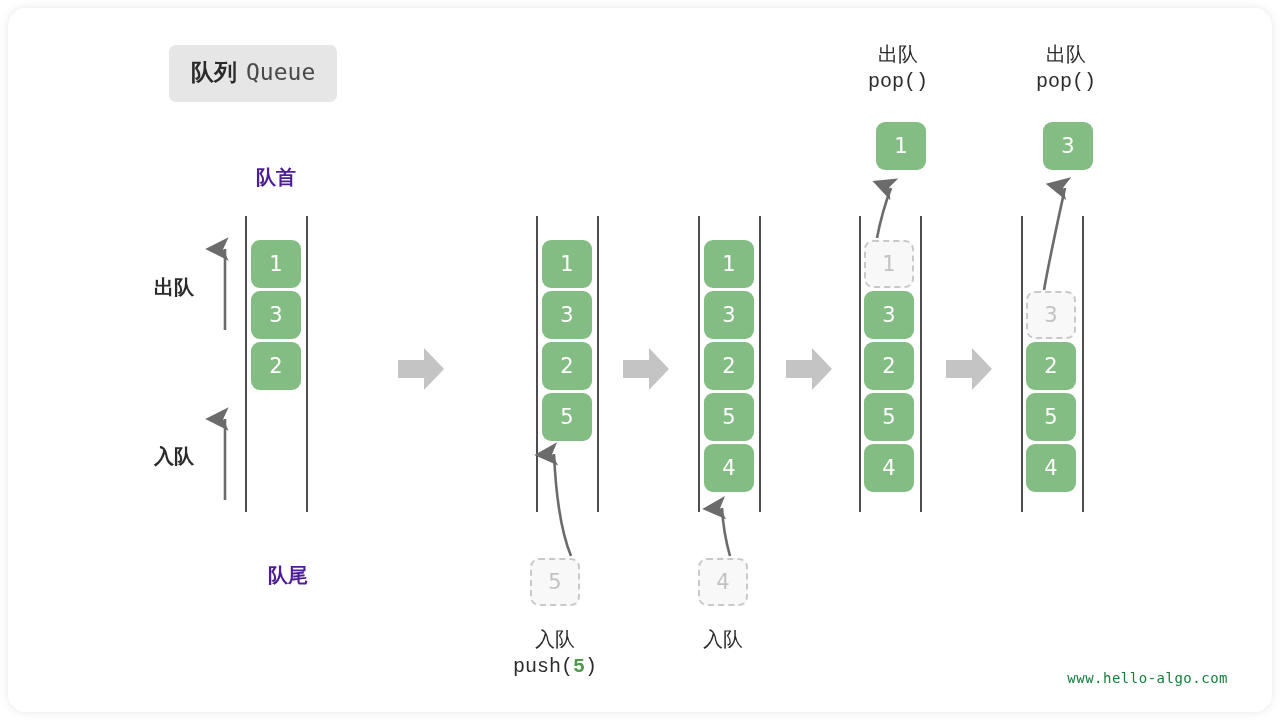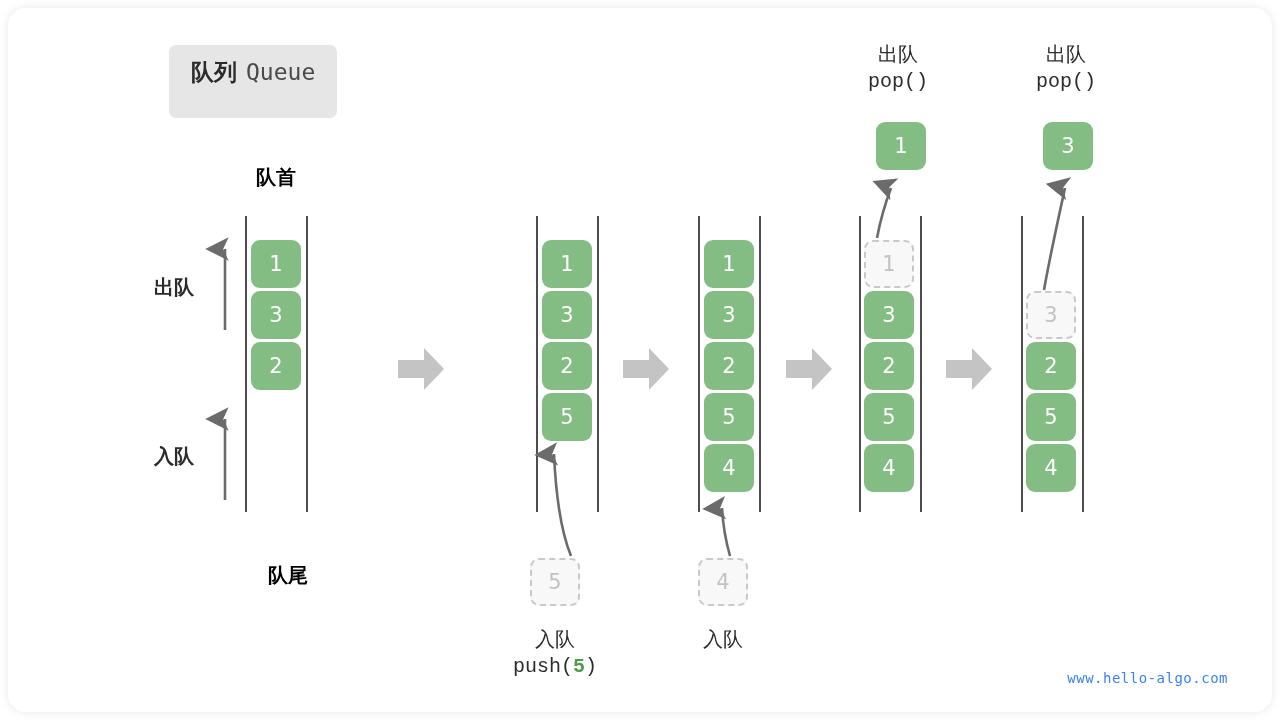--- a/index.html
+++ b/index.html
@@ -22,21 +22,21 @@
     background: #ffffff;
     border-radius: 18px;
     box-shadow: 0 0 10px rgba(0,0,0,0.10);
   }
   .abs { position: absolute; }
 
   
   #title-badge {
     left: 161px;
     top: 37px;
-    padding: 12px 22px 30px 22px;
+    padding: 12px 22px 14px 22px;
     background: #e6e6e6;
     border-radius: 7px;
     display: flex;
     align-items: baseline;
     gap: 9px;
     white-space: nowrap;
   }
   #title-badge .cn {
     font-size: 23px;
     font-weight: bold;
@@ -45,21 +45,21 @@
   #title-badge .en {
     font-size: 23px;
     color: #4a4a4a;
     font-family: "DejaVu Sans Mono", "Liberation Mono", monospace;
   }
 
   
   .col-heading {
     font-size: 20px;
     font-weight: bold;
-    color: #000000;
+    color: #4c1d95;
     white-space: nowrap;
   }
 
   
   .rail {
     width: 1.6px;
     background: #4d4d4d;
   }
 
   
@@ -111,21 +111,21 @@
     font-family: Liberation Mono, monospace;
     display: block;
   }
   .op-caption .arg { color: #4f9a4f; font-weight: bold; }
 
   
   #watermark {
     right: 44px;
     bottom: 26px;
     font-size: 14px;
-    color: #3b82f6;
+    color: #15803d;
     font-family: "DejaVu Sans Mono", "Liberation Mono", monospace;
     letter-spacing: 0.5px;
   }
 
   svg { display: block; overflow: visible; }
 </style>
 </head>
 <body>
 
 <div id="canvas">

